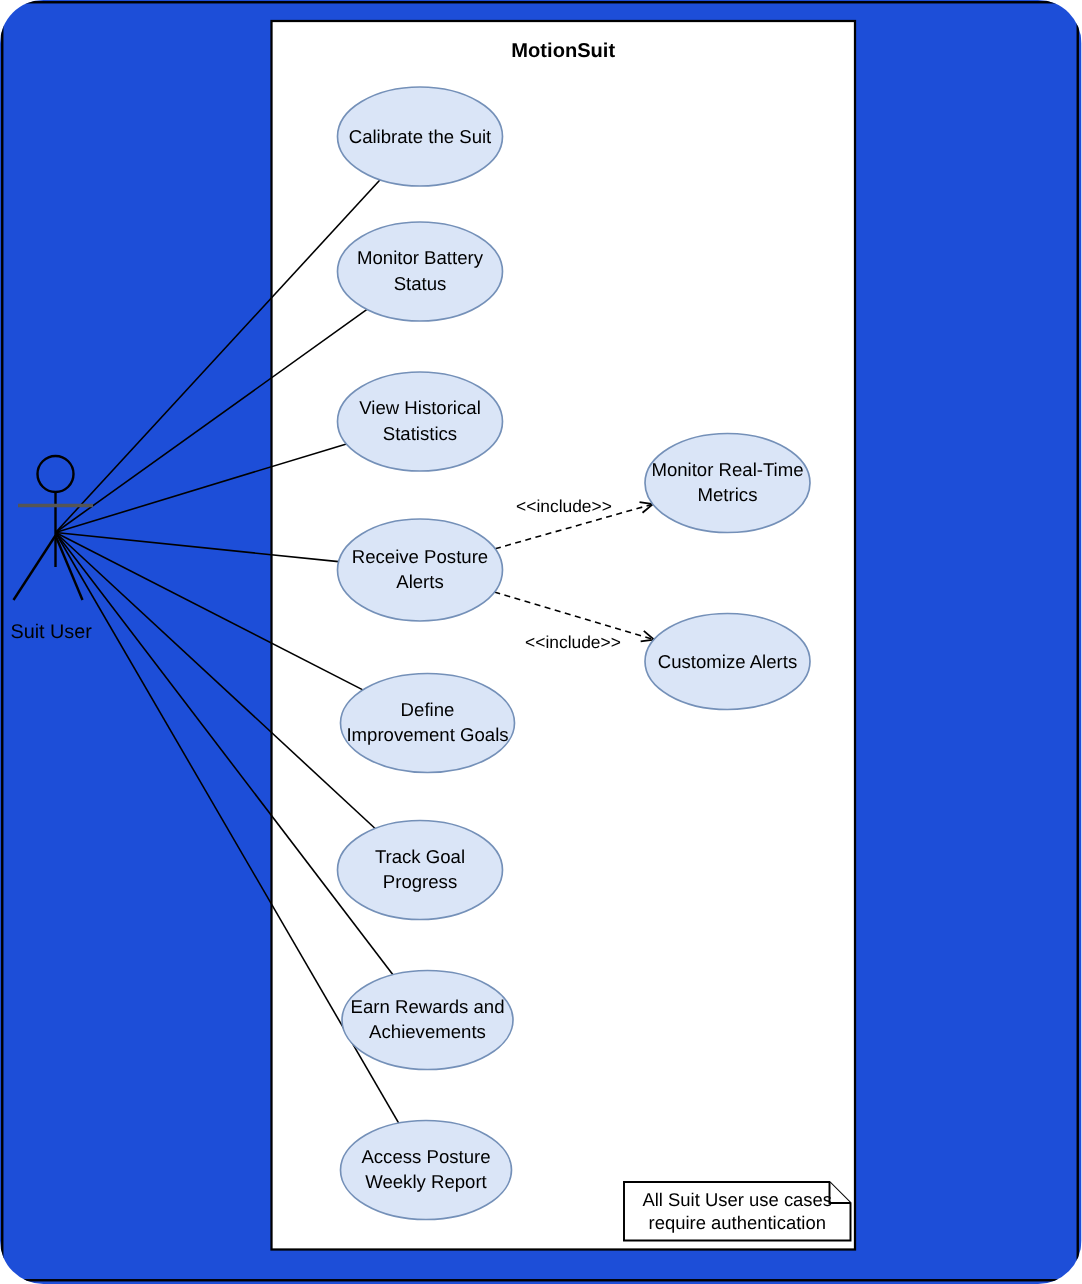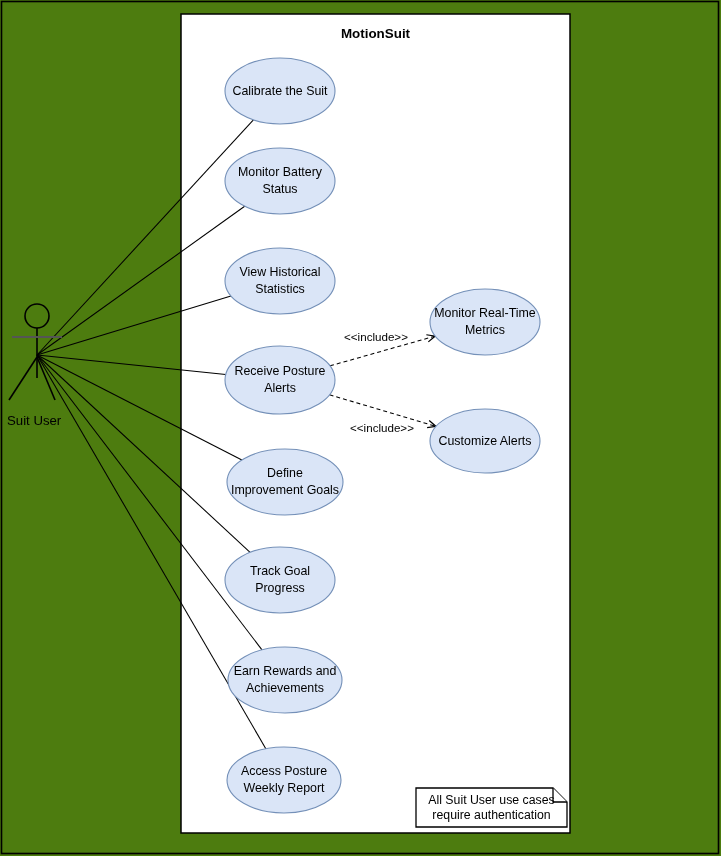--- a/index.html
+++ b/index.html
@@ -7,22 +7,23 @@
     padding: 0;
     background: #ffffff;
   }
   body {
     font-family: "Liberation Sans", sans-serif;
   }
   #canvas {
     position: relative;
     width: 721px;
     height: 856px;
-    background: #4d7c0f;
+    background: #1d4ed8;
     overflow: hidden;
+    border-radius: 29px;
   }
   #diagram-svg {
     position: absolute;
     top: 0;
     left: 0;
     width: 721px;
     height: 856px;
   }
   .uc-ellipse {
     fill: #dae5f7;

